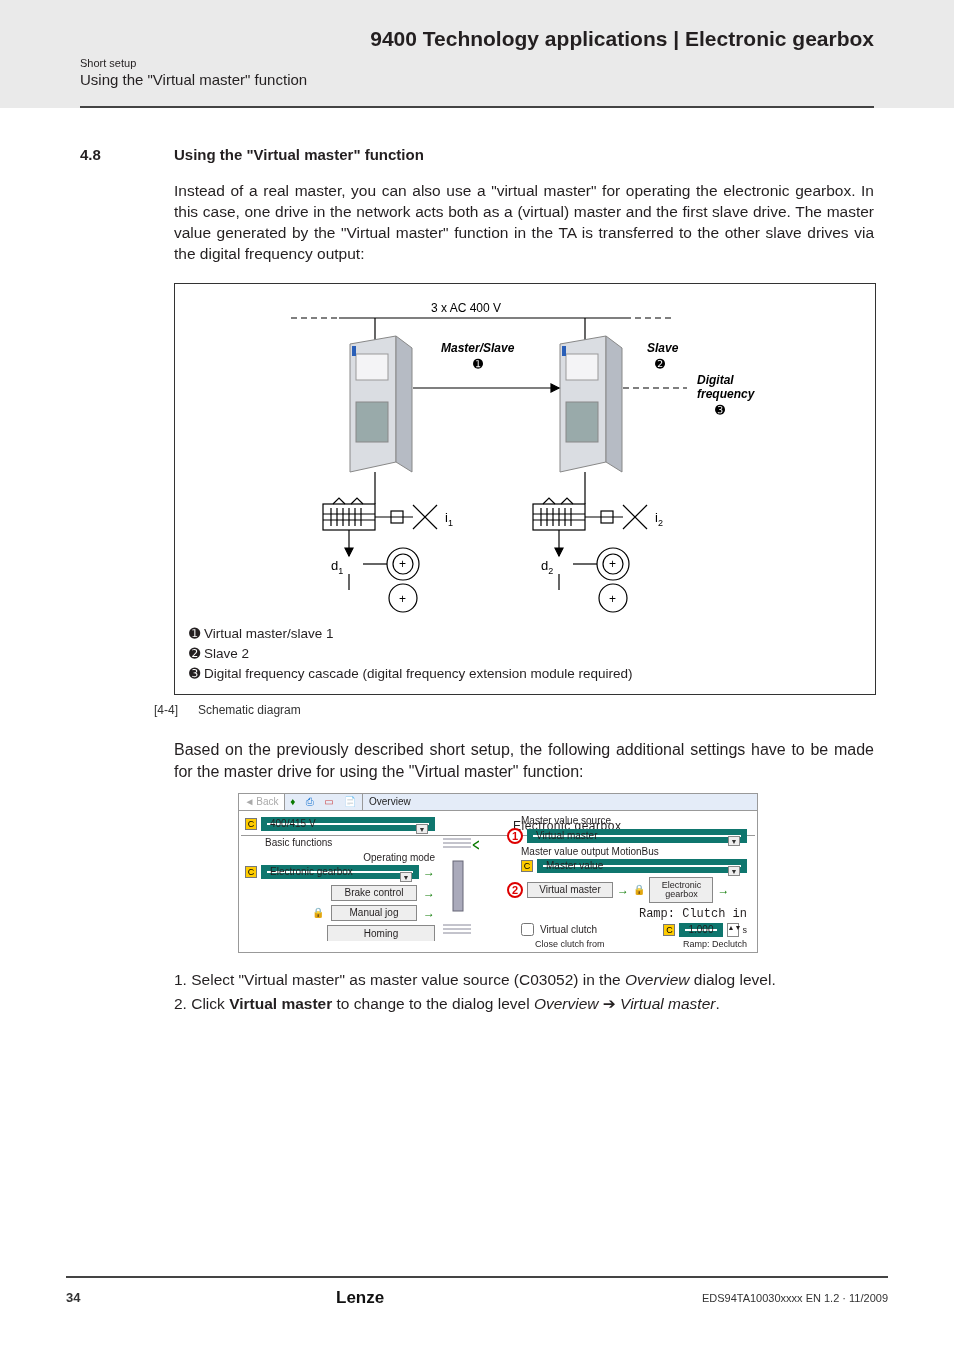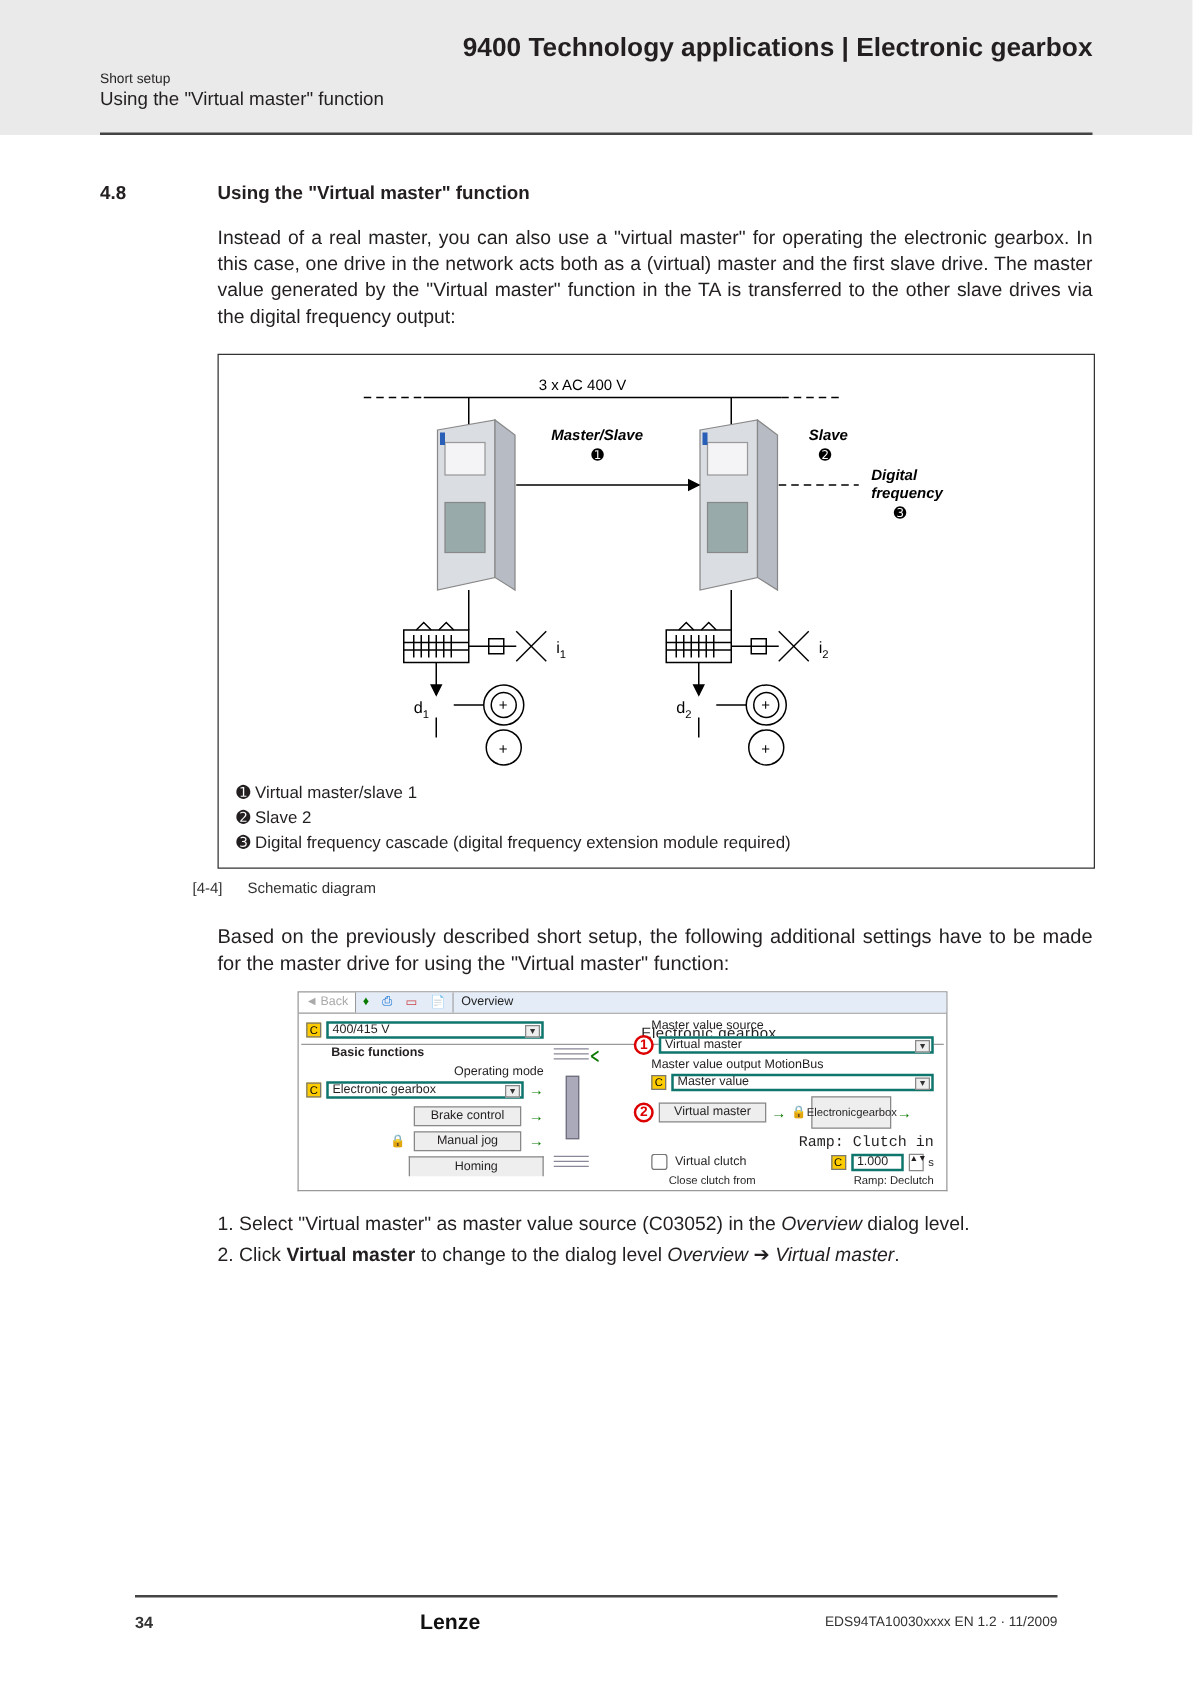--- a/index.html
+++ b/index.html
@@ -33,41 +33,41 @@
   .shot { margin-left: 158px; margin-top: 10px; width: 520px; }
   .shot .ap-row { font-size: 10px; color: #222; margin-bottom: 2px; }
   .shot .toolbar { border: 1px solid #999; height: 18px; display: flex; align-items: stretch; font-size: 10px; color: #777; }
   .shot .toolbar .back { width: 46px; border-right: 1px solid #999; color: #aaa; display:flex;align-items:center;justify-content:center; gap:2px; }
   .shot .toolbar .iconstrip { width: 78px; border-right: 1px solid #999; background: #e4ecf8; display:flex; align-items:center; justify-content:space-around; }
   .shot .toolbar .ovw { flex: 1; background: #e4ecf8; display:flex; align-items:center; padding-left:6px; color:#222; }
   .shot .toolbar .tick { color:#0a7a00; font-size:10px; }
   .shot .body { border: 1px solid #999; border-top: 0; padding: 4px 6px 0 6px; font-size: 10px; position: relative; height: 142px; overflow:hidden;}
   .rowflex { display:flex; align-items:center; gap:4px; margin:2px 0; }
   .cbox { width:12px; height:12px; background:#fc0; color:#000; font-size:9px; display:flex; align-items:center; justify-content:center; border:1px solid #777; }
-  .ddl { border:2px solid #0f766e; height:14px; flex:1; display:flex; align-items:center; padding:0 3px; position:relative; background:#fff; }
+  .ddl { border:6px solid #0f766e; height:14px; flex:1; display:flex; align-items:center; padding:0 3px; position:relative; background:#fff; }
   .ddl .tri { position:absolute; right:1px; top:1px; width:12px; height:10px; border:1px solid #888; background:#eee; font-size:7px; text-align:center; line-height:10px; color:#333; }
   .colhead { font-size: 12px; letter-spacing: .5px; }
   .leftcol { position:absolute; left:6px; top:26px; width:190px; }
   .rightcol { position:absolute; left:268px; top:4px; width:240px; }
   .hr { border-top:1px solid #999; margin:2px 0; }
-  .bf { font-weight: bold; font-size:10px; margin-bottom:4px;padding-left:20px; }
+  .bf { font-weight: normal; font-size:10px; margin-bottom:4px;padding-left:20px; }
   .btn { border:1px solid #888; background:#eee; height:16px; display:flex; align-items:center; justify-content:center; font-size:10px; width:86px; }
   .arrow-r { color:#0a7a00; font-size:12px; font-weight:bold; }
   .lockicn { color:#06c; font-size:10px; }
   .circnum { width:16px; height:16px; border:2px solid #d00; border-radius:50%; color:#d00; font-size:11px; font-weight:bold; display:flex; align-items:center; justify-content:center; background:#fff; position:absolute; }
   .midfig { position:absolute; left:200px; top:24px; width:40px; height:110px; }
 
   
   .steps { margin-left: 94px; margin-top: 18px; font-size: 15.5px; }
   .steps .step { margin: 6px 0 6px 18px; text-indent: -18px; }
   .it { font-style: italic; }
   .bd { font-weight: bold; }
 
   
-  .footer { position: absolute; left:0; right:0; top: 1276px; padding: 0 108px; height: 40px; }
+  .footer { position: absolute; left:0; right:0; top: 1276px; padding: 0 66px; height: 40px; }
   .footer .rule2 { border-top: 2px solid #444; margin-bottom: 8px; }
   .footer .row { display:flex; align-items:center; justify-content:space-between; font-size:11px; color:#333; }
   .footer .pg { font-weight: bold; font-size: 13px; }
   .logo { width: 110px; }
 </style>
 </head>
 <body>
 
 <div class="band-wrap">
   <div class="top-band">
@@ -295,21 +295,21 @@
           <div class="ddl">
               <span>Master value</span>
               <span class="tri">▼</span>
             </div>
         </div>
         <div class="rowflex" style="margin-top:4px;">
           <div class="circnum" style="position:static;">2</div>
           <div class="btn">Virtual master</div>
           <span class="arrow-r">→</span>
           <span class="lockicn">🔒</span>
-          <div class="btn" style="width:64px; height:26px; line-height:1; padding-top:1px;">
+          <div class="btn" style="width:64px; height:26px; flex-direction:column; line-height:1; padding-top:1px;">
             <span style="font-size:9px;">Electronic</span>
               <span style="font-size:9px;">gearbox</span>
           </div>
           <span class="arrow-r">→</span>
         </div>
         <div style="text-align:right; font-size:12px; margin-top:4px;font-family:Liberation Mono, monospace;">Ramp: Clutch in</div>
         <div class="rowflex" style="margin-top:2px; align-items:center;">
           <input type="checkbox" style="margin: 0px 2px 0px 14px;">
           <span style="flex:1;">Virtual clutch</span>
           <div class="cbox">C</div>

